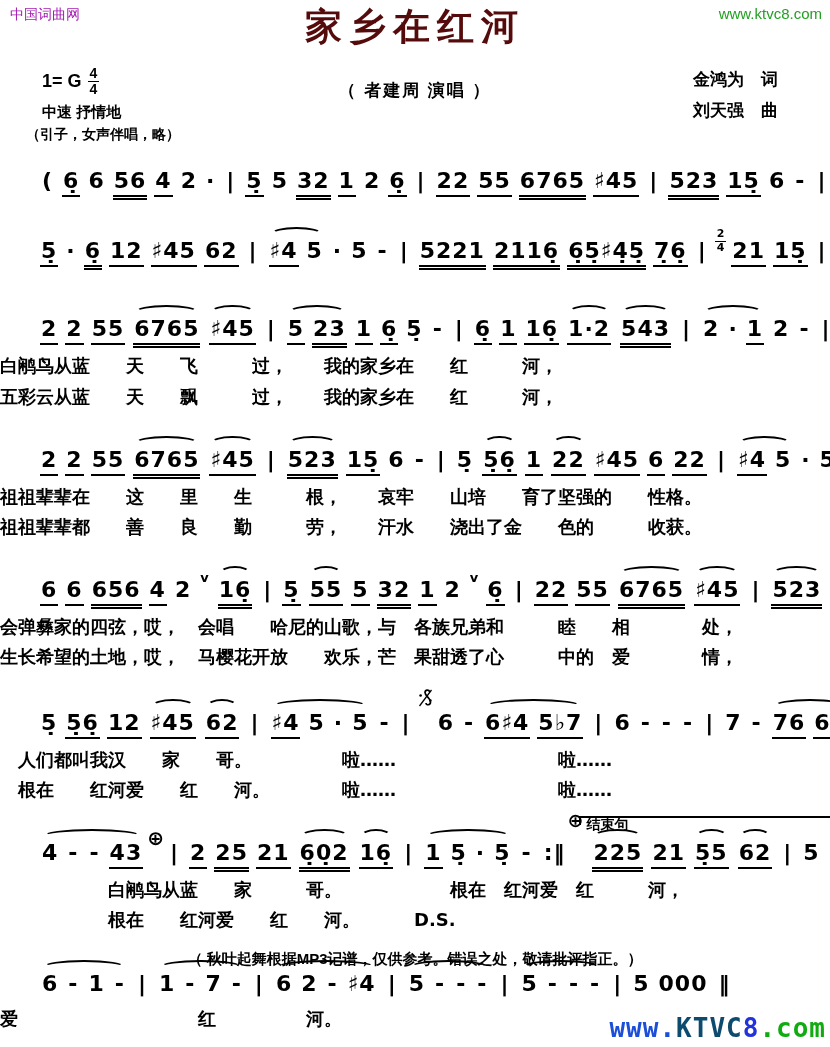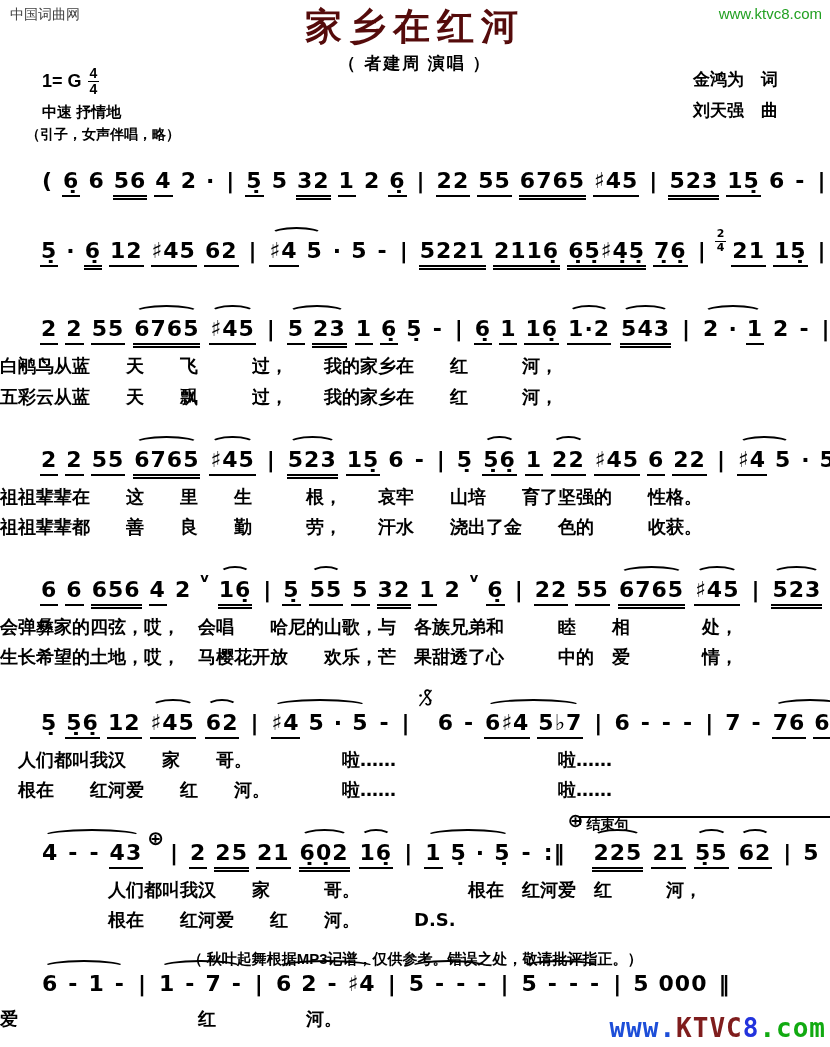--- a/index.html
+++ b/index.html
@@ -5,21 +5,21 @@
   html,body{margin:0;padding:0}
   body{
     width:830px;height:1047px;position:relative;background:#fff;overflow:hidden;
     font-family:"Liberation Sans",sans-serif;color:#000;
   }
   
   .header{position:relative;height:148px}
   .site-left{position:absolute;left:10px;top:6px;font-size:14px}
   .site-right{position:absolute;right:8px;top:5px;font-size:15px}
   .title{text-align:center;padding-top:2px;font-size:37px;font-weight:bold;letter-spacing:7px}
-  .subtitle{text-align:center;font-size:17px;font-weight:bold;margin-top:0;letter-spacing:2px}
+  .subtitle{text-align:center;font-size:17px;font-weight:bold;margin-top:27px;letter-spacing:2px}
   .credits{position:absolute;right:52px;top:64px;font-size:17px;font-weight:bold;line-height:1.85;text-align:right}
   .keysig{position:absolute;left:42px;top:66px;display:flex;align-items:center;gap:6px;font-size:18px;font-weight:bold}
   .keysig .frac{display:inline-flex;flex-direction:column;align-items:center;font-size:14px;line-height:1.05}
   .keysig .frac .num{border-bottom:1.5px solid #000;padding:0 2px}
   .tempo{position:absolute;left:42px;top:103px;font-size:15px;font-weight:bold}
   .intro{position:absolute;left:26px;top:126px;font-size:14px;font-weight:bold}
   
   .score{padding-top:2px}
   .line-block{margin-bottom:17px}
   .music-row{
@@ -56,21 +56,21 @@
     line-height:1.68;white-space:nowrap;
   }
   
   .footer-note{position:absolute;left:0;right:0;bottom:78px;text-align:center;font-size:15px;font-weight:bold}
   .watermark{position:absolute;right:4px;bottom:4px;font-family:"DejaVu Sans Mono",monospace;font-weight:bold;font-size:26px;letter-spacing:1px}
 </style>
 </head>
 <body>
 
 <div class="header">
-  <div class="site-left" style="color: #404040;">中国词曲网</div>
+  <div class="site-left" style="color: #a21caf;">中国词曲网</div>
   <div class="site-right" style="color: rgb(34, 160, 34);">www.ktvc8.com</div>
   <div class="title" style="color: rgb(85, 11, 11);">家乡在红河</div>
   <div class="subtitle">（ 者建周 演唱 ）</div>
   <div class="credits">
     <div>金鸿为　词</div>
     <div>刘天强　曲</div>
   </div>
   <div class="keysig">
     <span>1= G</span>
     <span class="frac">
@@ -357,21 +357,21 @@
             <span class="note u1">5̣5</span>
           </span>
           <span class="slur">
             <span class="note u1">62</span>
           </span>
           <span class="note bar">|</span>
           <span class="note">5</span>
           <span class="note dash">-</span>
         </span>
       </div>
-      <div class="lyric-row">　　　　　　人们都叫我汉　　家　　　哥。　　　　　　根在　红河爱　红　　　河，</div>
+      <div class="lyric-row">　　　　　　白鹇鸟从蓝　　家　　　哥。　　　　　　根在　红河爱　红　　　河，</div>
       <div class="lyric-row">　　　　　　根在　　红河爱　　红　　河。　　　D.S.</div>
     </div>
     <div class="line-block">
       <div class="music-row">
         <span class="slur">
           <span class="note">6</span>
           <span class="note dash">-</span>
           <span class="note">1</span>
           <span class="note dash">-</span>
         </span>
@@ -406,13 +406,13 @@
         <span class="note bar">|</span>
         <span class="note">5</span>
         <span class="note">000</span>
         <span class="note bar">‖</span>
       </div>
       <div class="lyric-row">爱　　　　　　　　　　红　　　　　河。</div>
     </div>
   </div>
 
 <div class="footer-note">（ 秋叶起舞根据MP3记谱，仅供参考。错误之处，敬请批评指正。）</div>
-<div class="watermark"><span class="wm-seg" style="color: #1d4ed8;">www.</span><span class="wm-seg" style="color: #7f1d1d; text-align: center;">KTVC</span><span class="wm-seg" style="color: rgb(34, 51, 221);">8</span><span class="wm-seg" style="color: rgb(17, 170, 17);">.com</span></div>
+<div class="watermark"><span class="wm-seg" style="color: #1d4ed8;">www.</span><span class="wm-seg" style="color: #0c4a6e; text-align: center;">KTVC</span><span class="wm-seg" style="color: rgb(34, 51, 221);">8</span><span class="wm-seg" style="color: rgb(17, 170, 17);">.com</span></div>
 
 </body></html>

